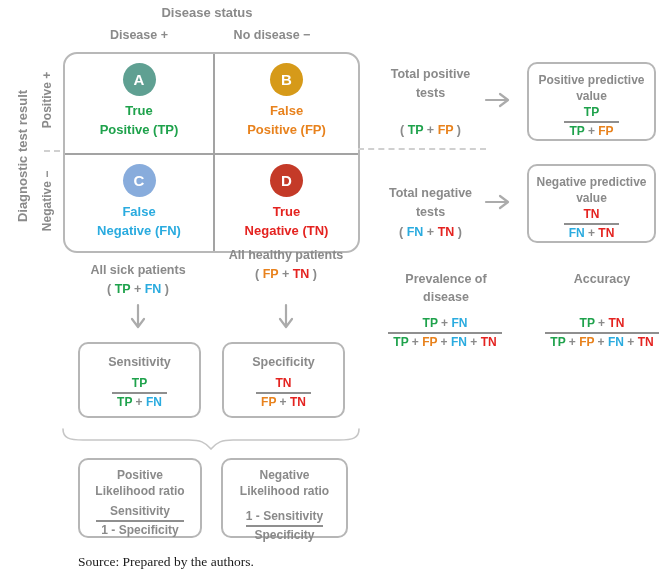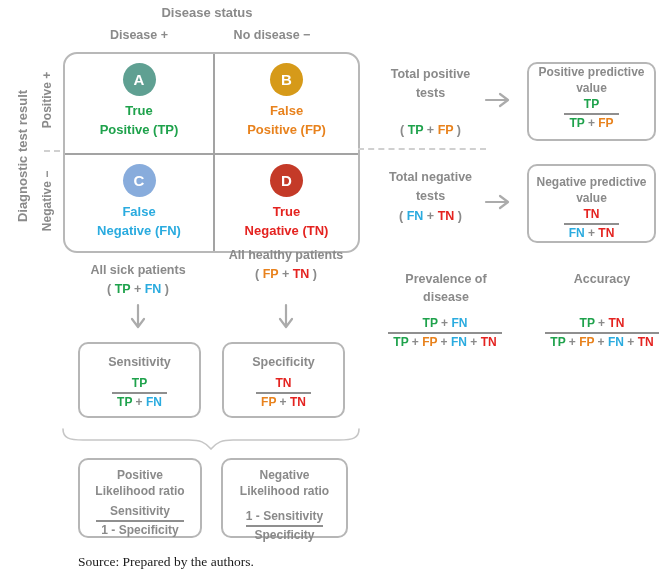--- a/index.html
+++ b/index.html
@@ -86,30 +86,30 @@
   <div class="abs ctr" style="left:378px;top:65px;width:105px;">
     <div class="f125" style="line-height:19px;">Total positive</div>
     <div class="f125" style="line-height:19px;">tests</div>
     <div class="f125" style="margin-top:20px;"><span class="c-gray">( </span><span class="c-green">TP</span><span class="c-gray"> + </span><span class="c-orange">FP</span><span class="c-gray"> )</span></div>
   </div>
 
   <svg class="abs arrow-svg" style="left:484px;top:91px;" width="30" height="18" viewBox="0 0 30 18">
     <path d="M2 9 H23 M16 3 L24 9 L16 15"></path>
   </svg>
 
-  <div class="rbox" style="left:527px;top:62px;width:129px;height:79px;padding-top:0;">
+  <div class="rbox" style="left:527px;top:62px;width:129px;height:79px;padding-top:8px;">
     <div class="bt">Positive predictive</div>
     <div class="bt">value</div>
     <div class="frac" style="margin-top:1px;">
       <div class="num"><span class="c-green">TP</span></div>
       <div class="den"><span class="c-green">TP</span><span class="c-gray"> + </span><span class="c-orange">FP</span></div>
     </div>
   </div>
 
-  <div class="abs ctr" style="left:378px;top:168px;width:105px;">
+  <div class="abs ctr" style="left:378px;top:184px;width:105px;">
     <div class="f125" style="line-height:19px;">Total negative</div>
     <div class="f125" style="line-height:19px;">tests</div>
     <div class="f125" style="margin-top:3px;"><span class="c-gray">( </span><span class="c-blue">FN</span><span class="c-gray"> + </span><span class="c-red">TN</span><span class="c-gray"> )</span></div>
   </div>
 
   <svg class="abs arrow-svg" style="left:484px;top:193px;" width="30" height="18" viewBox="0 0 30 18">
     <path d="M2 9 H23 M16 3 L24 9 L16 15"></path>
   </svg>
 
   <div class="rbox" style="left:527px;top:164px;width:129px;height:79px;padding-top:8px;">

